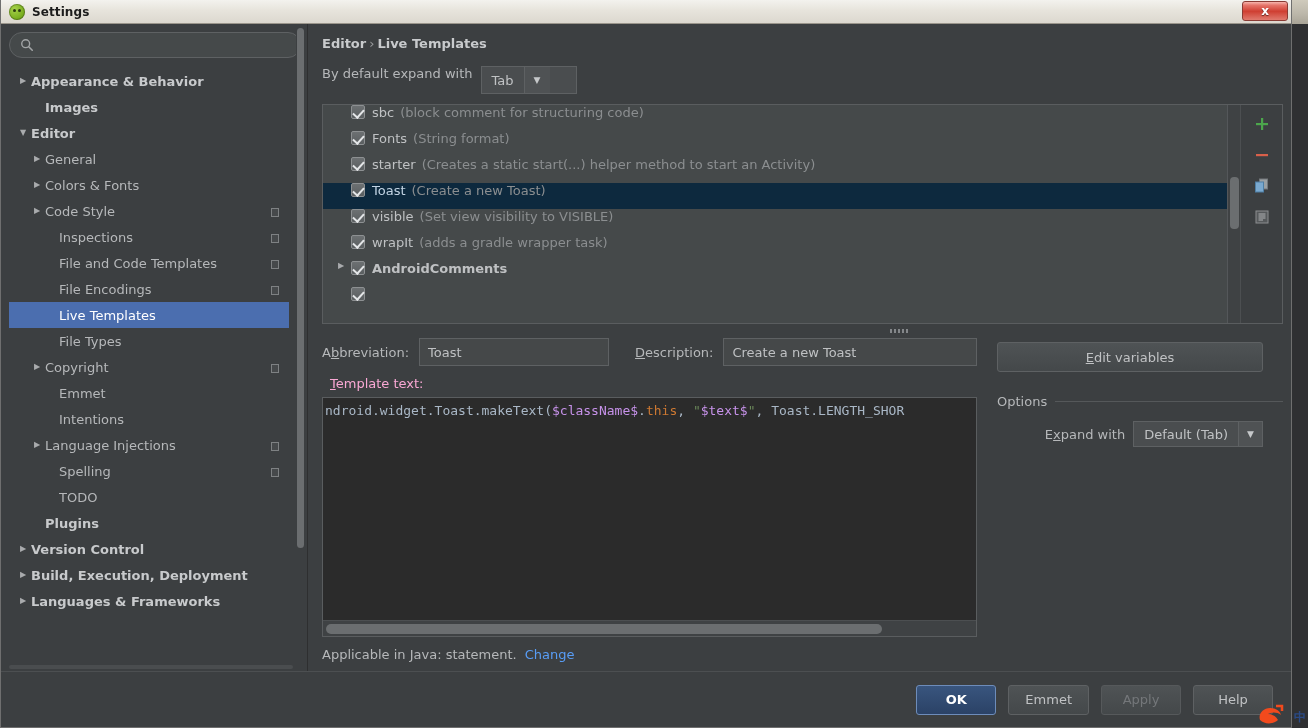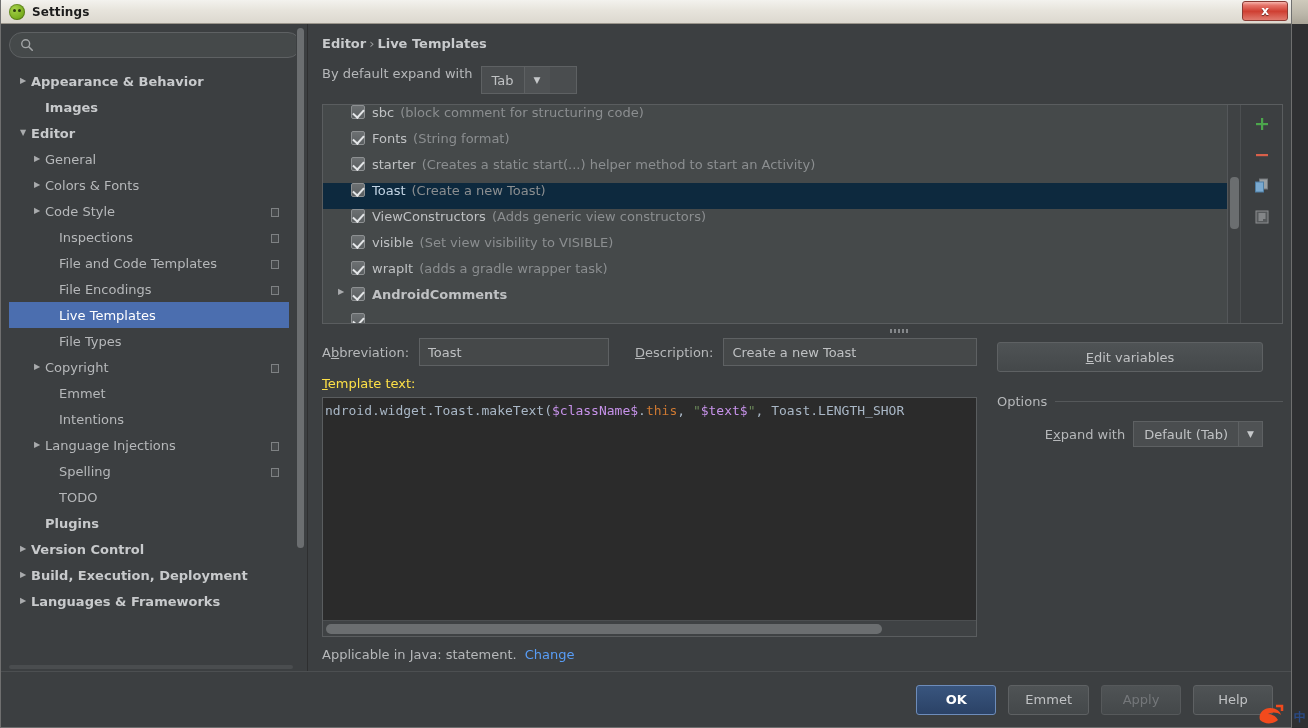--- a/index.html
+++ b/index.html
@@ -231,21 +231,21 @@
   .field-label { font-size: 13px; color: #b6b8ba; white-space: nowrap; }
   .ul { text-decoration: underline; }
   .tbox {
     height: 28px; border: 1px solid #5e6163; background: #454849;
     display: flex; align-items: center; padding: 0 8px;
     font-size: 13px; color: #bfc1c3; overflow: hidden; white-space: nowrap;
   }
   .abbrev-box { width: 190px; margin-left: 10px; }
   .desc-box { flex: 1 1 auto; min-width: 0; margin-left: 10px; }
 
-  .tmpl-label { font-size: 13px; color: #fde047; margin: 10px 0 6px 0; flex: none; }
+  .tmpl-label { font-size: 13px; color: #f9a8d4; margin: 10px 0 6px 8px; flex: none; }
   .code-wrap {
     flex: 1 1 auto; min-height: 0;
     border: 1px solid #5a5d5f; background: #2b2b2b;
     display: flex; flex-direction: column; overflow: hidden;
   }
   .code-area {
     flex: 1 1 auto; min-height: 0; padding: 4px 0 0 0;
     font-family: "DejaVu Sans Mono", "Liberation Mono", monospace;
     font-size: 13px; white-space: nowrap; overflow: hidden;
     line-height: 18px;
@@ -520,26 +520,20 @@
             </div>
             <div class="list-row selected">
               <span class="row-arrow none">▶</span>
               <span class="cb checked"></span>
               <span class="tpl-name">Toast</span>
               <span class="tpl-desc">(Create a new Toast)</span>
             </div>
             <div class="list-row">
               <span class="row-arrow none">▶</span>
               <span class="cb checked"></span>
-              <span class="tpl-name">ViewConstructors</span>
-              <span class="tpl-desc">(Adds generic view constructors)</span>
-            </div>
-            <div class="list-row">
-              <span class="row-arrow none">▶</span>
-              <span class="cb checked"></span>
               <span class="tpl-name">visible</span>
               <span class="tpl-desc">(Set view visibility to VISIBLE)</span>
             </div>
             <div class="list-row">
               <span class="row-arrow none">▶</span>
               <span class="cb checked"></span>
               <span class="tpl-name">wrapIt</span>
               <span class="tpl-desc">(adds a gradle wrapper task)</span>
             </div>
             <div class="list-row group">

